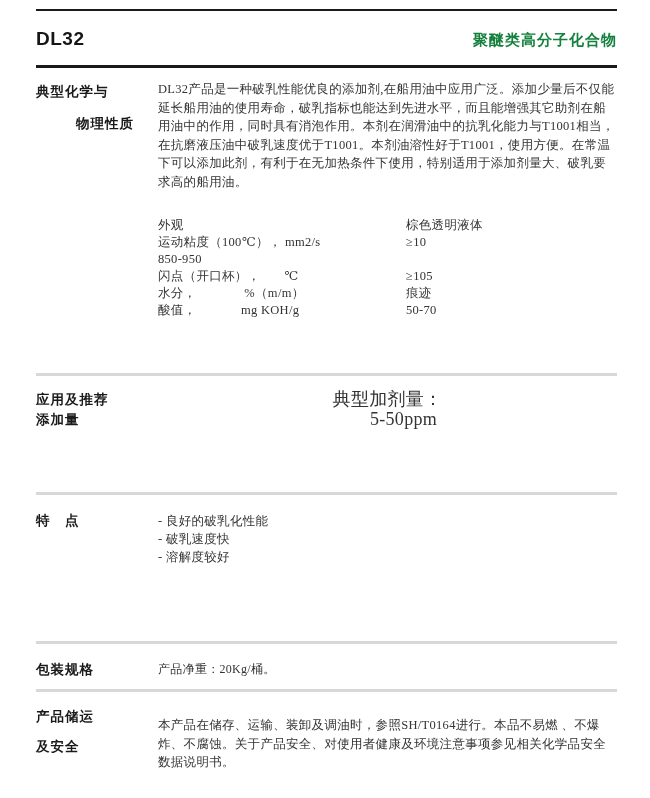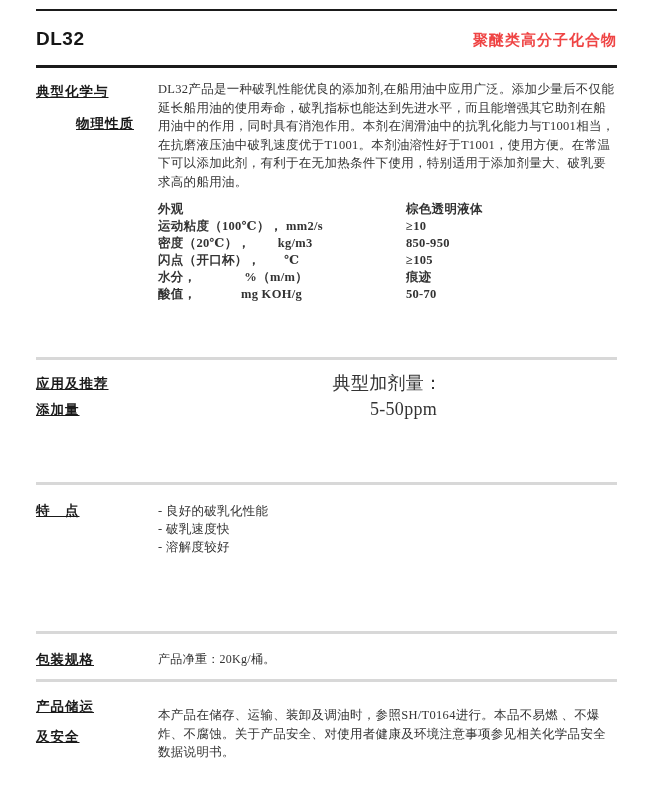--- a/index.html
+++ b/index.html
@@ -27,46 +27,46 @@
     display: flex; justify-content: space-between; align-items: baseline;
     padding: 17px 0 15px 0;
     text-align: right;
   }
   .product-code {
     font-family: "Liberation Sans", "DejaVu Sans", sans-serif;
     font-weight: bold; font-size: 19px; color: #161616; letter-spacing: 0.5px;
   }
   .product-title {
     font-family: "Liberation Sans", "DejaVu Sans", sans-serif;
-    font-weight: bold; font-size: 15px; color: #ef4444; letter-spacing: 1px;
+    font-weight: bold; font-size: 15px; color: #15803d; letter-spacing: 1px;
   }
 
   
   .section { display: flex; }
   .label-col {
     flex: 0 0 122px; width: 122px;
     font-family: "Liberation Sans", "DejaVu Sans", sans-serif;
     font-weight: bold; font-size: 13.5px; color: #1a1a1a;
-    line-height: 17px; letter-spacing: 1px; text-decoration: underline;
+    line-height: 17px; letter-spacing: 1px;
   }
   .label-line2-gap { margin-top: 15px; padding-left: 40px; }
   .label-line2-gap-sm { margin-top: 13px; }
   .content-col { flex: 1; font-size: 12.5px; line-height: 18.5px; letter-spacing: 0.3px; color: #333333; }
 
   .section-properties { margin-top: 12px; }
   .section-properties .label-col { padding-top: 3px; }
 
-  .prop-table { margin-top: 10px; font-weight: bold; }
+  .prop-table { margin-top: 26px; }
   .prop-row { display: flex; line-height: 17px; }
   .prop-name { flex: 0 0 248px; width: 248px; white-space: pre; }
   .prop-value { flex: 1; white-space: pre; }
 
   .section-application { margin-top: 15px; }
   .app-row { display: flex; }
-  .app-row + .app-row { margin-top: 9px; gap: 32px; }
+  .app-row + .app-row { margin-top: 3px; gap: 32px; }
   .app-value { flex: 1; font-size: 18px; line-height: 17px; letter-spacing: 0.3px; text-align: center; }
 
   .section-features { margin-top: 17px; }
   .feature-item { line-height: 18px; white-space: pre; }
 
   .section-packaging { margin-top: 17px; }
   .packaging-value { flex: 1; font-size: 12px; line-height: 17px; letter-spacing: 0.3px; }
 
   .section-storage { margin-top: 16px; }
   .storage-text { padding-top: 8px; }
@@ -95,21 +95,20 @@
       <div class="prop-table">
         <div class="prop-row">
           <div class="prop-name">外观</div>
           <div class="prop-value">棕色透明液体</div>
         </div>
         <div class="prop-row">
           <div class="prop-name">运动粘度（100℃）， mm2/s</div>
           <div class="prop-value">≥10</div>
         </div>
         <div class="prop-row">
-          <div class="prop-name">密度（20℃），        kg/m3</div>
           <div class="prop-value">850-950</div>
         </div>
         <div class="prop-row">
           <div class="prop-name">闪点（开口杯），       ℃</div>
           <div class="prop-value">≥105</div>
         </div>
         <div class="prop-row">
           <div class="prop-name">水分，              %（m/m）</div>
           <div class="prop-value">痕迹</div>
         </div>

